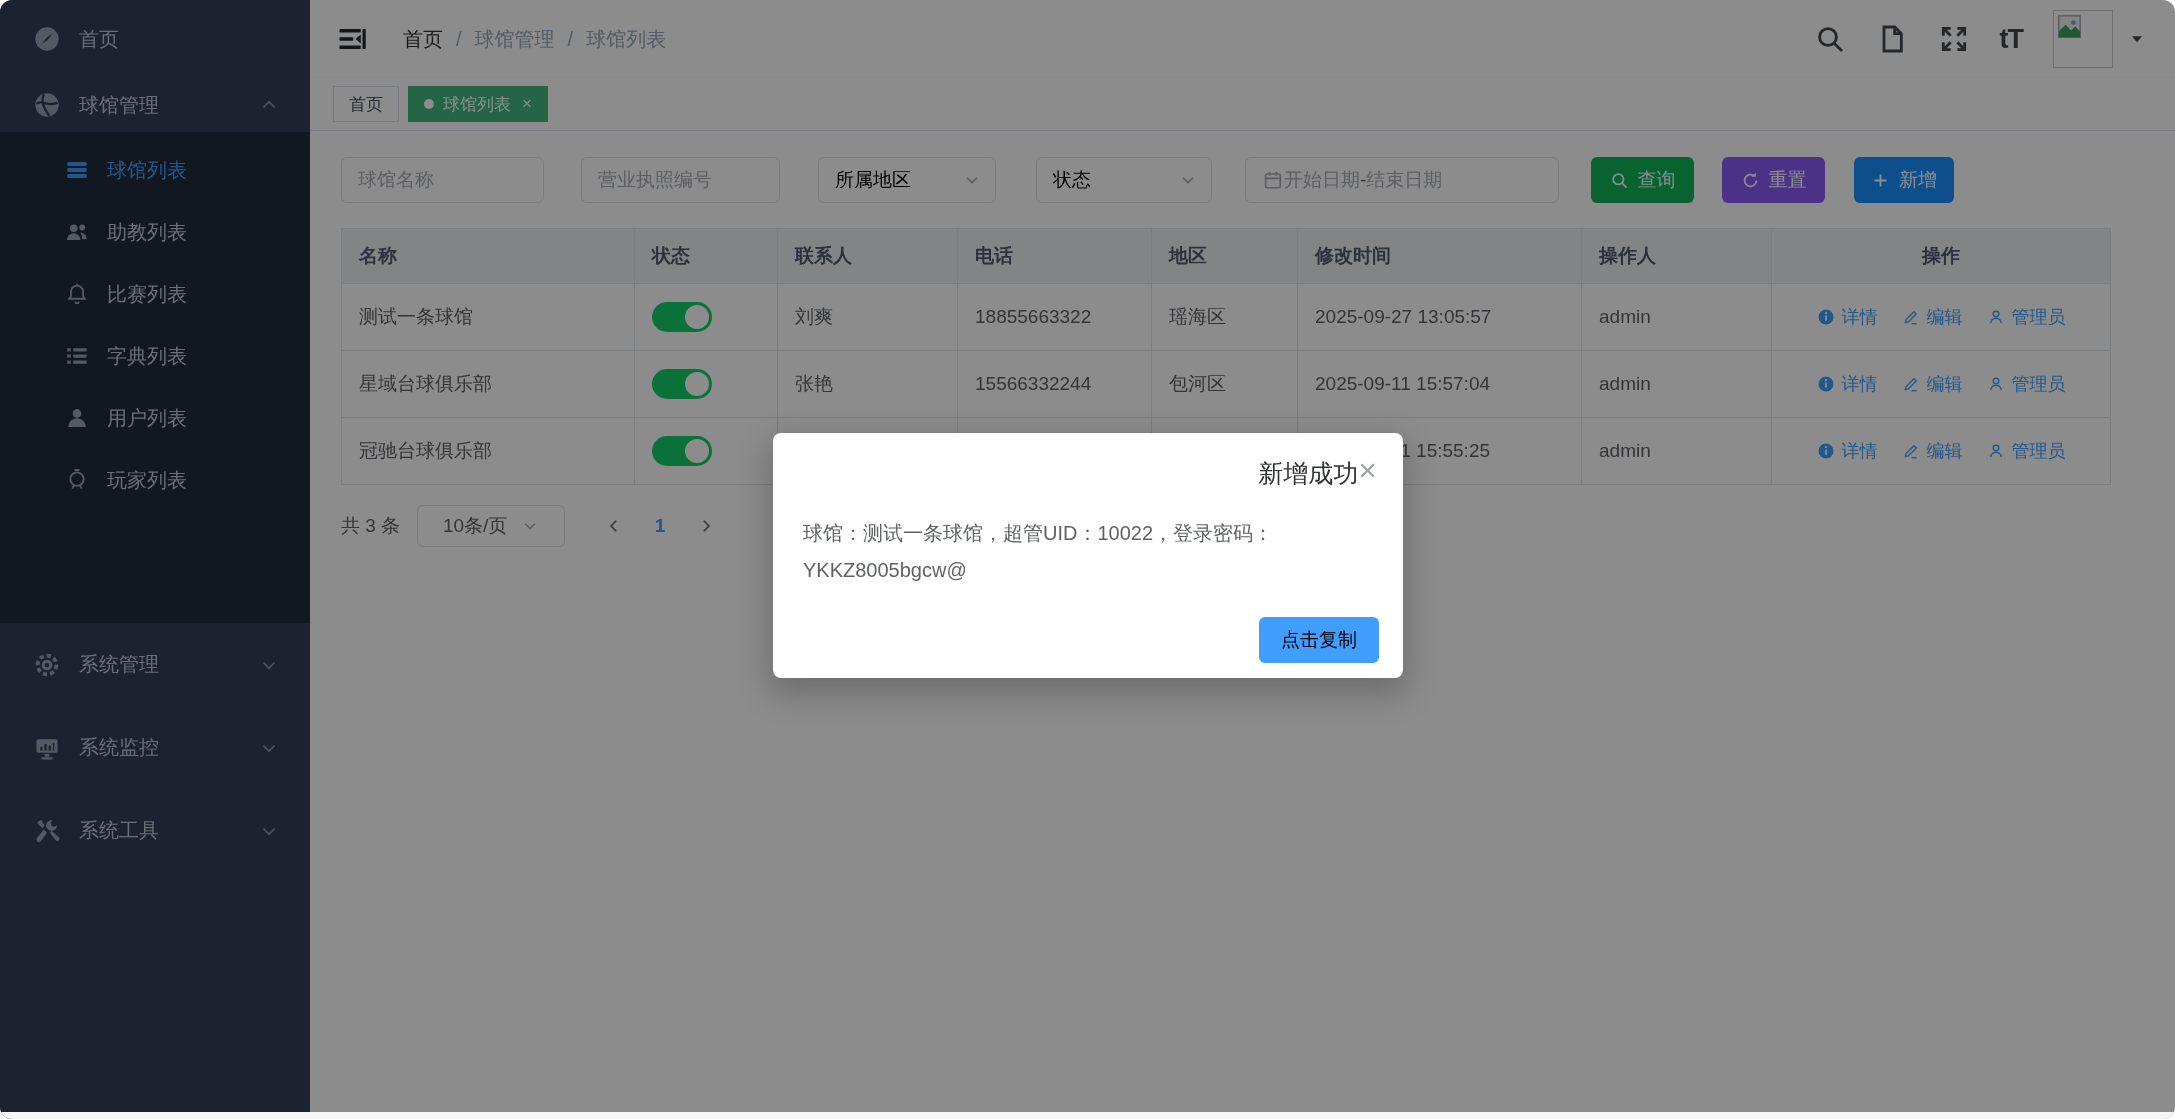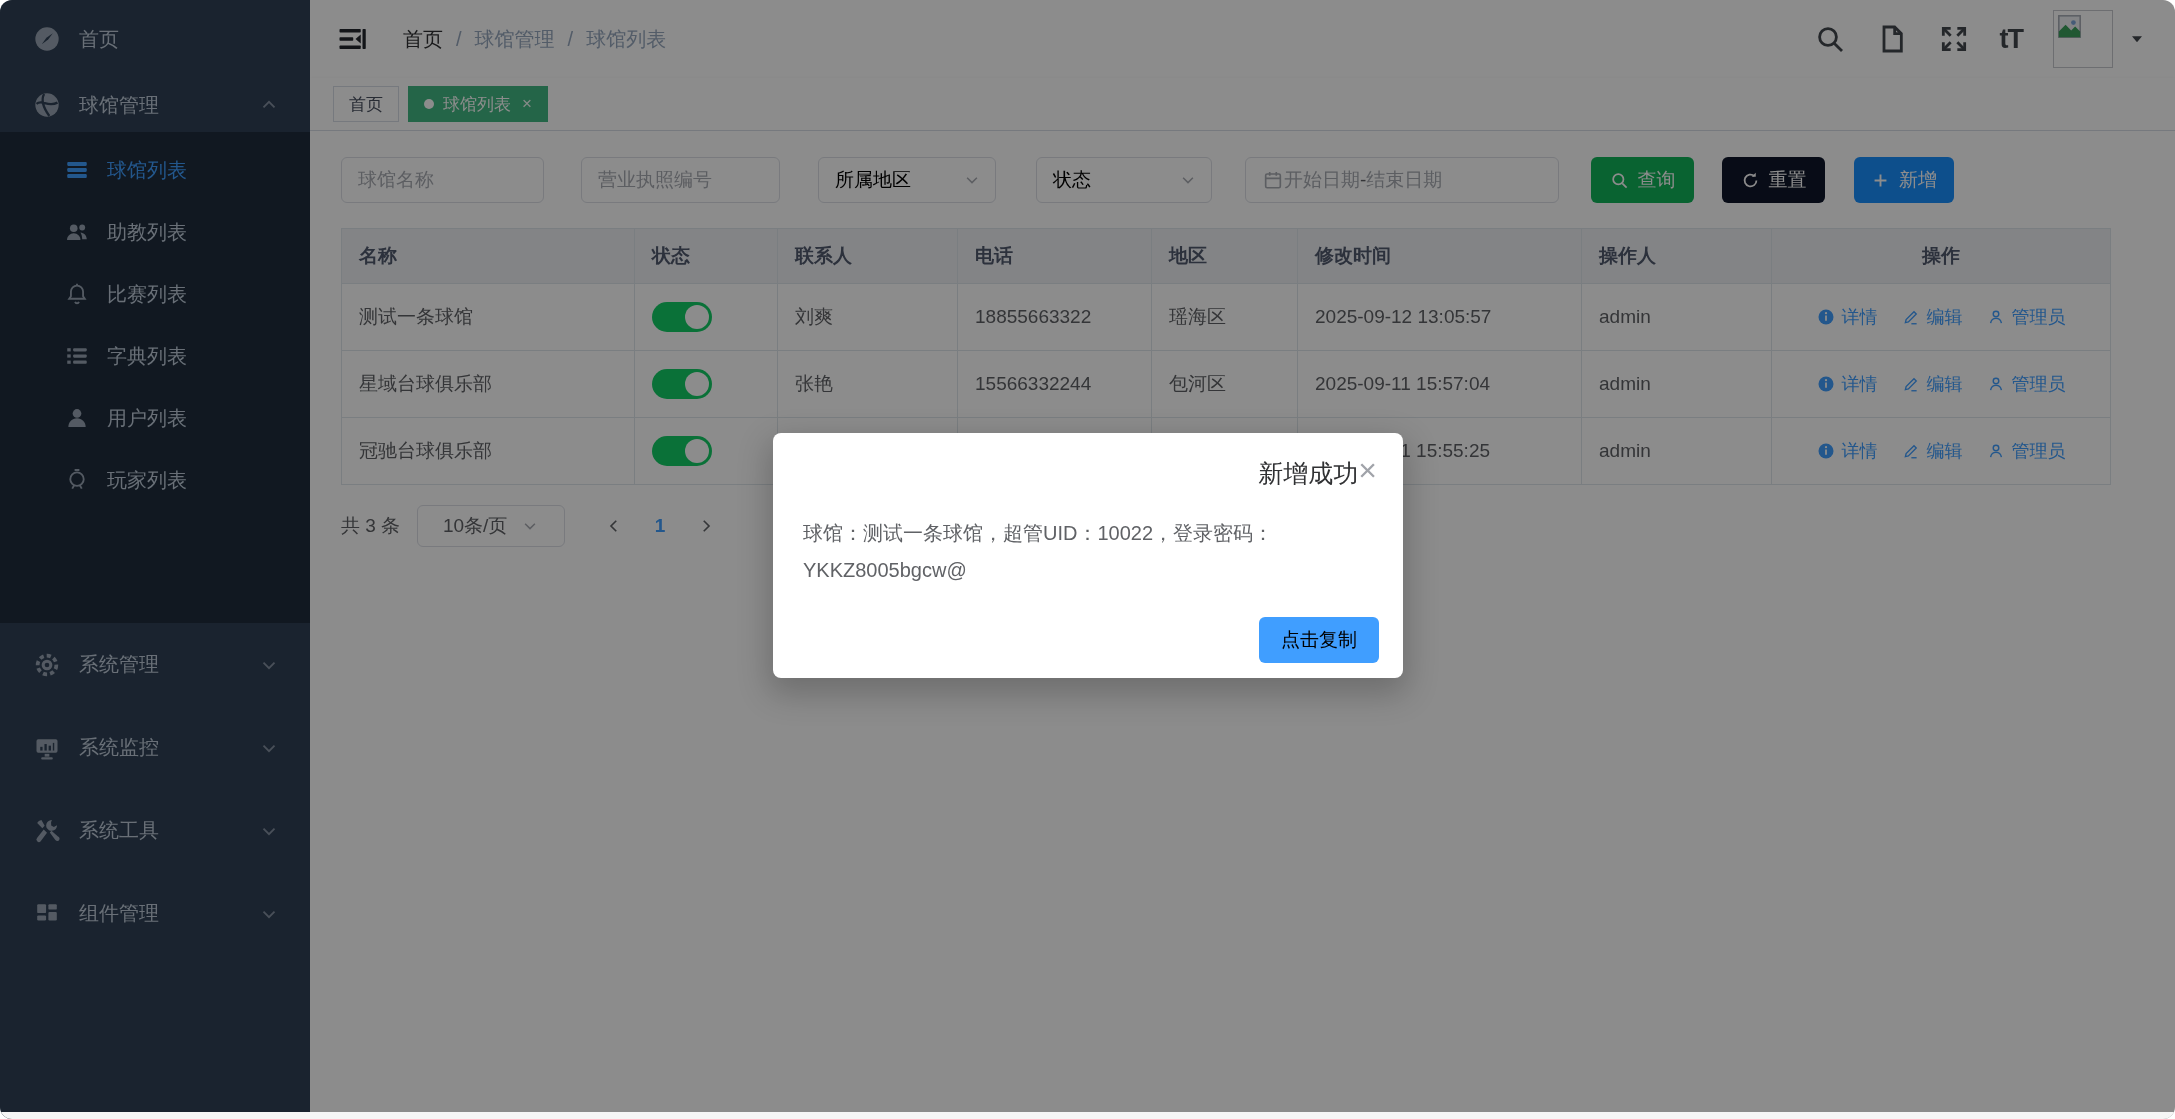--- a/index.html
+++ b/index.html
@@ -46,21 +46,21 @@
 .f-select{height:46px;border:1px solid #dcdfe6;border-radius:6px;display:flex;align-items:center;justify-content:space-between;padding:0 14px 0 16px;color:#000000;font-size:19px;background:#fff;cursor:pointer;}
 .f-date{height:46px;border:1px solid #dcdfe6;border-radius:6px;display:flex;align-items:center;padding:0 16px;color:#a8abb2;font-size:19px;background:#fff;cursor:pointer;}
 .f-date .cal{width:22px;height:22px;display:flex;color:#a8abb2;}
 .f-date .sep{color:#606266;}
 .w1{width:203px}.w2{width:199px;margin-left:37px}.w3{width:178px;margin-left:38px}
 .w4{width:176px;margin-left:40px}.w5{width:314px;margin-left:33px}
 .chev{width:18px;height:18px;display:flex;color:#a8abb2;}
 .btn{height:46px;border:none;border-radius:6px;color:#fff;font-size:19px;display:flex;align-items:center;justify-content:center;gap:9px;cursor:pointer;}
 .btn .bi{width:19px;height:19px;display:flex;}
 .btn-search{background:#12b45a;margin-left:32px;width:103px;}
-.btn-reset{background:#0f172a;margin-left:28px;width:103px;}
+.btn-reset{background:#8b5cf6;margin-left:28px;width:103px;}
 .btn-add{background:#1890ff;margin-left:29px;width:100px;}
 
 .table{margin-top:25px;border-collapse:collapse;table-layout:fixed;width:1769px;}
 .table th,.table td{border:1px solid #dfe6ec;}
 .table th{height:55px;background:#eef0f4;color:#515a6e;font-size:19px;font-weight:bold;text-align:left;padding-left:17px;}
 .table td{height:67px;color:#606266;font-size:19px;padding-left:17px;background:#fff;}
 .table th.center,.table td.center{text-align:center;padding-left:0;}
 .switch{width:60px;height:30px;border-radius:15px;background:#13ce66;position:relative;display:inline-block;vertical-align:middle;cursor:pointer;}
 .switch::after{content:"";position:absolute;right:3px;top:3px;width:24px;height:24px;border-radius:50%;background:#fff;}
 .ops{display:flex;justify-content:center;align-items:center;gap:24px;}
@@ -236,38 +236,20 @@
     <div class="side-item h83">
       <span class="icon">
         <svg viewBox="0 0 24 24">
             <g fill="currentColor">
               <path d="M7.2 2.6c-1.6.3-2.9 1.2-3.6 2.6L8 9.6l2-2zM9.2 10.8l-5.6 7a2.1 2.1 0 1 0 3 3l5.4-7.2z"></path>
               <path d="M16.2 2.6a4.8 4.8 0 0 0-4.4 6.9l1.9 1.9a4.8 4.8 0 0 0 6.9-4.4l-2.7 1.6-2.3-1.3-.1-2.7zM14.4 13.2l4.6 6.4a2 2 0 1 0 2.4-2.9l-5.6-5z"></path>
             </g>
           </svg>
       </span>
       <span class="label">系统工具</span>
-      <span class="caret">
-        <svg viewBox="0 0 24 24">
-            <path d="M6 9.5l6 6 6-6" stroke="currentColor" stroke-width="2" fill="none"></path>
-          </svg>
-      </span>
-    </div>
-    <div class="side-item h83">
-      <span class="icon">
-        <svg viewBox="0 0 24 24">
-            <g fill="currentColor">
-              <rect x="3.6" y="3.6" width="7.6" height="7.6" rx="1"></rect>
-              <rect x="13.2" y="3.6" width="7.2" height="4.6" rx="1"></rect>
-              <rect x="13.2" y="10.2" width="7.2" height="7.4" rx="1"></rect>
-              <rect x="3.6" y="13.2" width="7.6" height="4.4" rx="1"></rect>
-            </g>
-          </svg>
-      </span>
-      <span class="label">组件管理</span>
       <span class="caret">
         <svg viewBox="0 0 24 24">
             <path d="M6 9.5l6 6 6-6" stroke="currentColor" stroke-width="2" fill="none"></path>
           </svg>
       </span>
     </div>
   </aside>
 
   <div class="main">
 
@@ -427,21 +409,21 @@
             <th class="center">操作</th>
           </tr>
         </thead>
         <tbody>
           <tr>
             <td>测试一条球馆</td>
             <td><span class="switch"></span></td>
             <td>刘爽</td>
             <td>18855663322</td>
             <td>瑶海区</td>
-            <td>2025-09-12 13:05:57</td>
+            <td>2025-09-27 13:05:57</td>
             <td>admin</td>
             <td class="center">
               <span class="ops">
                 <span class="op">
                     <span class="i">
                       <svg viewBox="0 0 24 24">
                         <circle cx="12" cy="12" r="10" fill="currentColor"></circle>
                         <rect x="10.8" y="10" width="2.4" height="7" fill="#fff"></rect>
                         <circle cx="12" cy="6.9" r="1.5" fill="#fff"></circle>
                       </svg>

